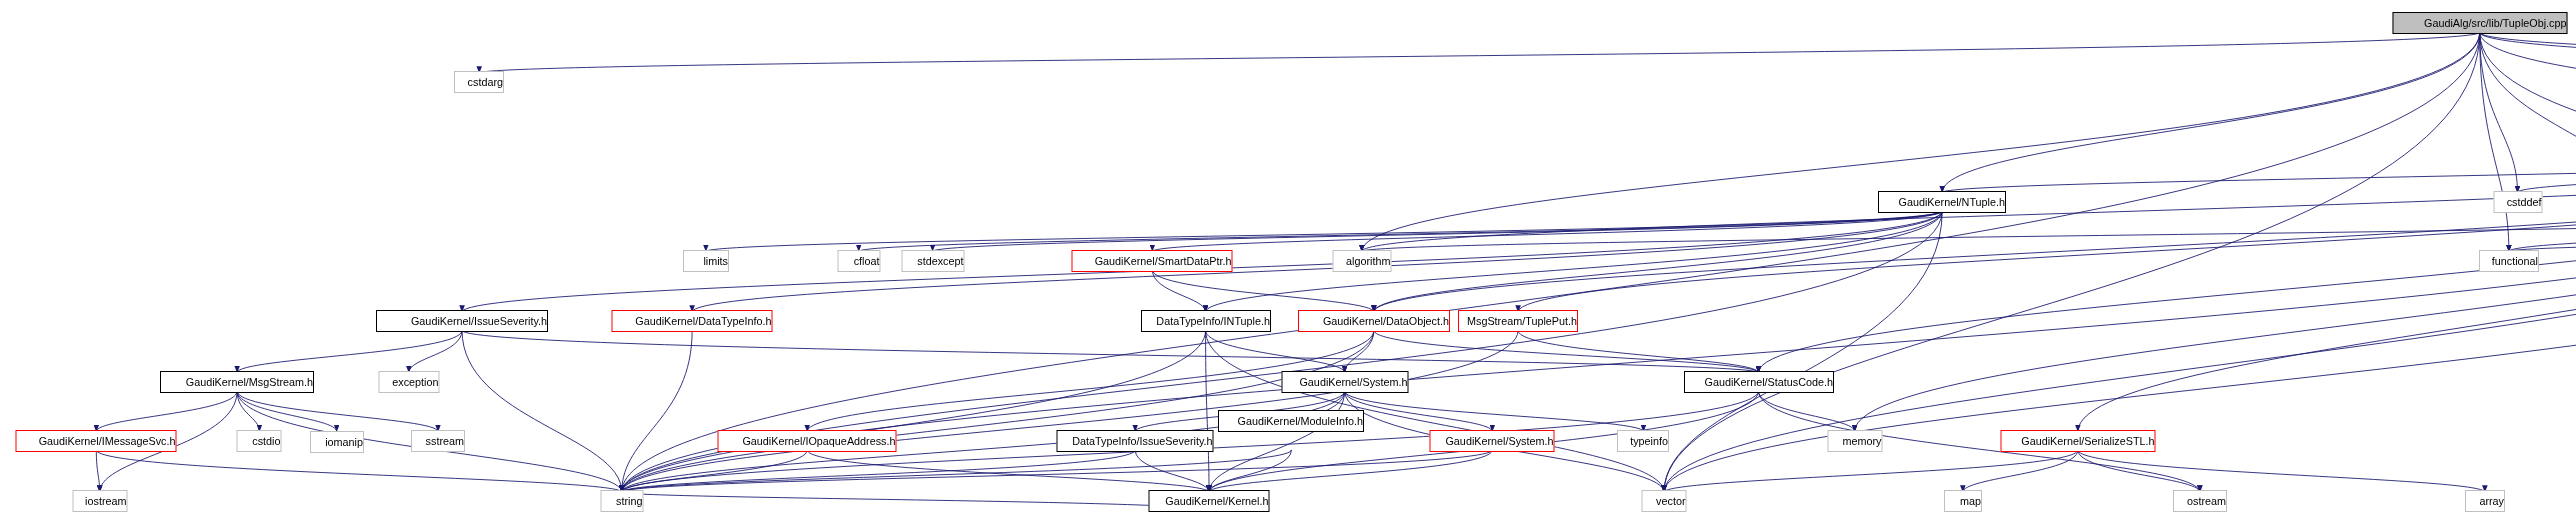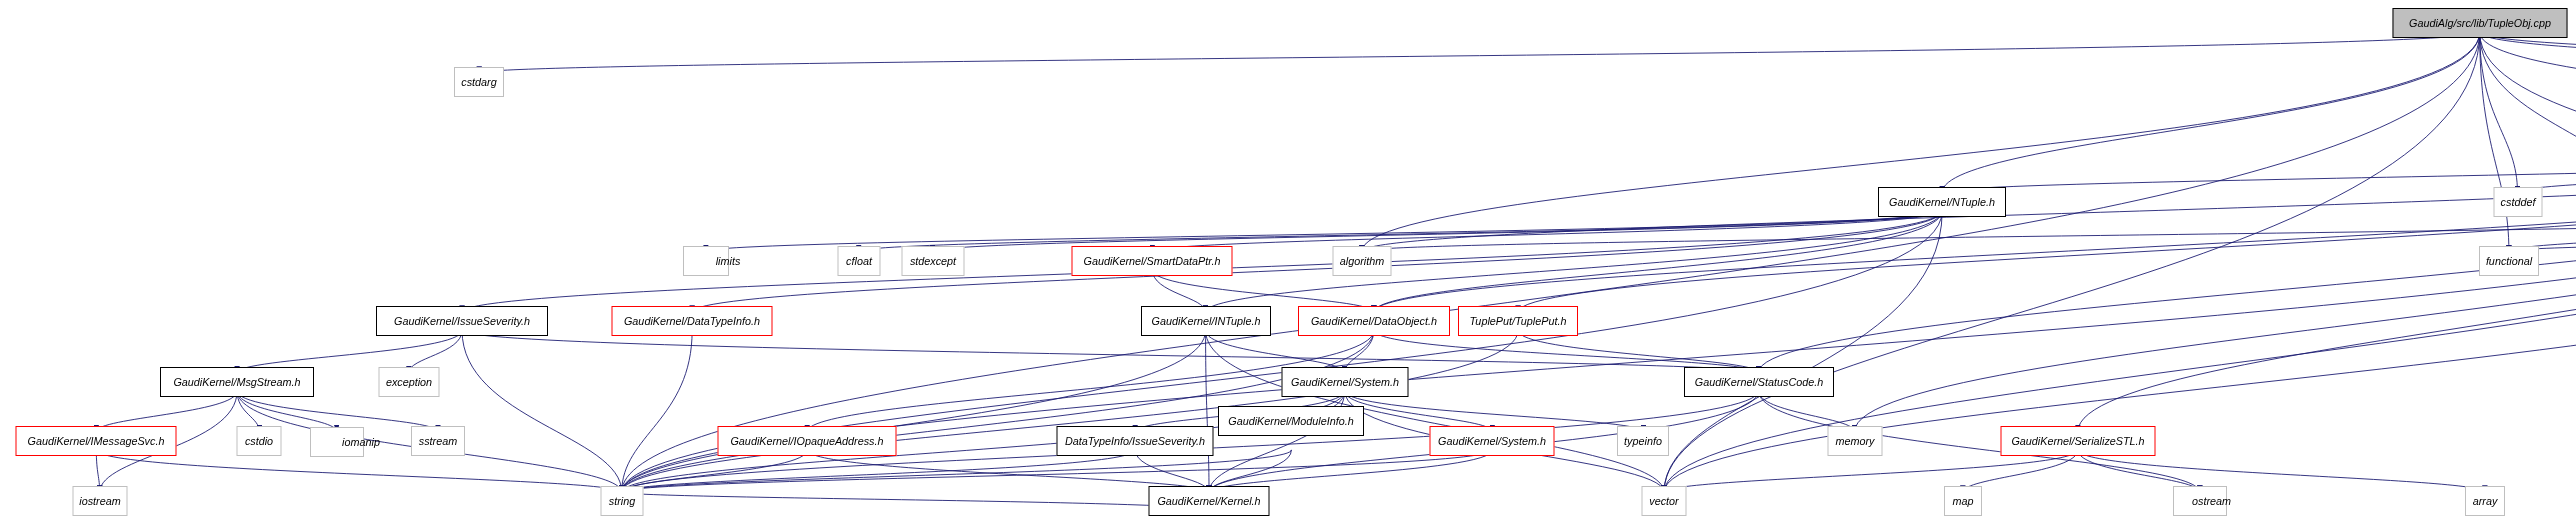--- a/index.html
+++ b/index.html
@@ -1,21 +1,21 @@
 <!DOCTYPE html>
 <html style="font-size:12.8px"><head>
 <meta charset="utf-8">
 <style>
   html,body{margin:0;padding:0;background:#ffffff;}
   #canvas{position:relative;width:2576px;height:526px;background:#ffffff;
           font-family:"Liberation Sans",sans-serif;overflow:hidden;}
   #edges{position:absolute;left:0;top:0;width:2576px;height:526px;}
   .node{position:absolute;box-sizing:border-box;display:flex;align-items:center;
-        justify-content:center;white-space:nowrap;font-size:10.8px;color:#000000;
-        background:#ffffff;height:30px;transform:translate(-50%,-50%);font-style:italic;}
+        justify-content:flex-end;white-space:nowrap;font-size:10.8px;color:#000000;
+        background:#ffffff;height:22px;transform:translate(-50%,-50%);}
   .node.sys{border:0.8px solid #bfbfbf;}
   .node.hdr{border:0.8px solid #000000;}
   .node.red{border:0.8px solid #ff0000;}
   .node.root{border:0.8px solid #000000;background:#bfbfbf;}
 </style>
 </head>
 <body>
 
 <div id="canvas">
   <svg id="edges" xmlns="http://www.w3.org/2000/svg" viewBox="0 0 3227 659" width="2576" height="526">
@@ -155,27 +155,27 @@
       <div class="node sys" style="left: 2509px; top: 261px; width: 60px;">
         <span>functional</span>
       </div>
       <div class="node hdr" style="left: 462px; top: 321px; width: 172px;">
         <span>GaudiKernel/IssueSeverity.h</span>
       </div>
       <div class="node red" style="left: 692px; top: 321px; width: 161px;">
         <span>GaudiKernel/DataTypeInfo.h</span>
       </div>
       <div class="node hdr" style="left: 1206px; top: 321px; width: 130px;">
-        <span>GaudiKernel/INTuple.h</span>
+        <span>DataTypeInfo/INTuple.h</span>
       </div>
       <div class="node red" style="left: 1374px; top: 321px; width: 152px;">
         <span>GaudiKernel/DataObject.h</span>
       </div>
       <div class="node red" style="left: 1518px; top: 321px; width: 120px;">
-        <span>TuplePut/TuplePut.h</span>
+        <span>MsgStream/TuplePut.h</span>
       </div>
       <div class="node hdr" style="left: 237px; top: 382px; width: 154px;">
         <span>GaudiKernel/MsgStream.h</span>
       </div>
       <div class="node sys" style="left: 409px; top: 382px; width: 61px;">
         <span>exception</span>
       </div>
       <div class="node hdr" style="left: 1345px; top: 382px; width: 127px;">
         <span>GaudiKernel/System.h</span>
       </div>

